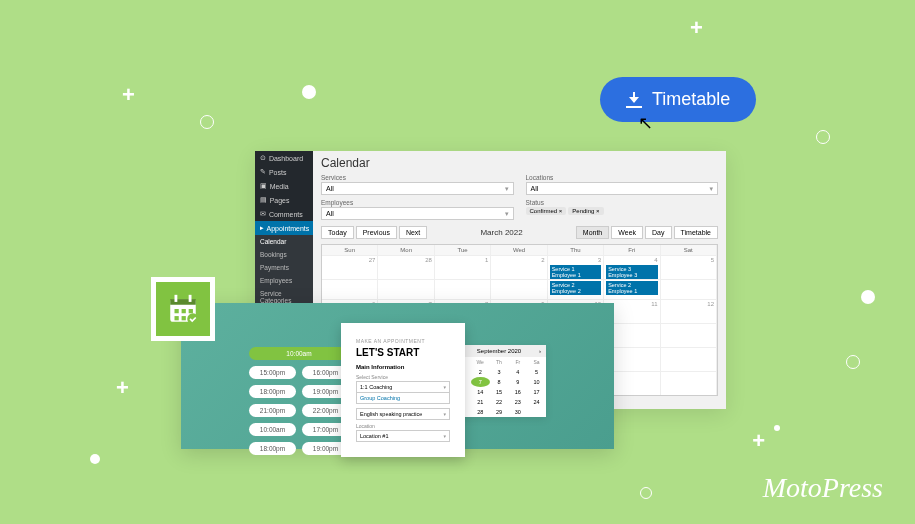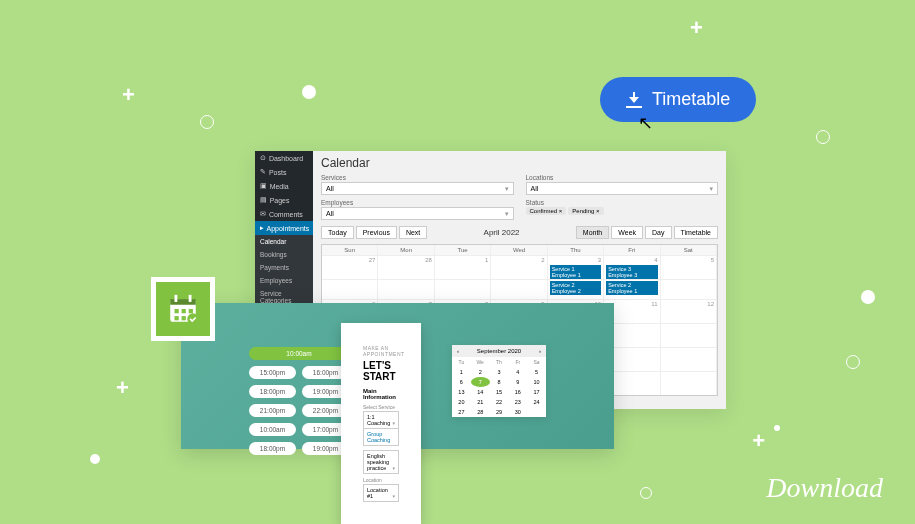--- a/index.html
+++ b/index.html
@@ -39,21 +39,21 @@
 .cal-cell{border-right:1px solid #eee;border-top:1px solid #eee;padding:1px 2px;position:relative}
 .cal-cell .dn{position:absolute;top:1px;right:2px;font-size:6px;color:#999}
 .event{background:#0073AA;color:#fff;font-size:5.5px;padding:1px 2px;line-height:1.1;margin-top:8px}
 .event.e2{margin-top:1px}
 .icon-badge{position:absolute;top:277px;left:151px;width:64px;height:64px;background:#81C341;border:5px solid #fff;display:flex;align-items:center;justify-content:center;z-index:10}
 .booking{position:absolute;top:303px;left:181px;width:433px;height:146px;background:linear-gradient(135deg,#5DB09E,#4A9E8E);box-shadow:0 5px 20px rgba(0,0,0,0.15);z-index:5}
 .time-grid{position:absolute;top:44px;left:68px;width:100px}
 .time-grid .r{display:flex;gap:6px;margin-bottom:6px}
 .time-slot{flex:1;background:#fff;padding:3px;text-align:center;font-size:6.5px;border-radius:10px;color:#555}
 .time-slot.sel{background:#81C341;color:#fff}
-.modal{position:absolute;top:20px;left:160px;width:80px;background:#fff;box-shadow:0 4px 12px rgba(0,0,0,0.2);padding:22px;z-index:6}
+.modal{position:absolute;top:20px;left:160px;width:124px;background:#fff;box-shadow:0 4px 12px rgba(0,0,0,0.2);padding:15px;z-index:6}
 .modal .sub{font-size:5px;color:#999;letter-spacing:0.5px}
 .modal h2{font-size:10px;margin:3px 0 6px}
 .modal .sec{font-size:6px;font-weight:bold;margin-bottom:4px}
 .modal .lbl{font-size:5px;color:#888;margin-top:3px}
 .modal .inp{border:1px solid #ccc;padding:2px 3px;font-size:5.5px;margin-top:1px;position:relative}
 .modal .inp:after{content:"▾";position:absolute;right:3px;font-size:5px;color:#999}
 .modal .opt{border:1px solid #ccc;border-top:none;padding:2px 3px;font-size:5.5px;color:#0073AA}
 .mini-cal{position:absolute;top:42px;right:68px;width:94px;background:#fff;box-shadow:0 2px 8px rgba(0,0,0,0.1);font-size:5.5px;z-index:4}
 .mc-head{background:#EFEFEF;padding:3px;text-align:center;font-size:6px;position:relative}
 .mc-head:before{content:"‹";position:absolute;left:5px}
@@ -133,21 +133,21 @@
             <span class="tag">Confirmed ×</span>
             <span class="tag">Pending ×</span>
           </div></div>
     </div>
     <div class="nav-row">
       <div class="nav-btns">
         <div class="nbtn">Today</div>
         <div class="nbtn">Previous</div>
         <div class="nbtn">Next</div>
       </div>
-      <div class="cur-month">April 2022</div>
+      <div class="cur-month">March 2022</div>
       <div class="view-btns">
         <div class="nbtn active">Month</div>
         <div class="nbtn">Week</div>
         <div class="nbtn">Day</div>
         <div class="nbtn">Timetable</div>
       </div>
     </div>
     <div class="cal-grid">
       <div class="cal-head">
         <div>Sun</div>
@@ -345,13 +345,13 @@
         <div class="mc-d">24</div>
         <div class="mc-d">27</div>
         <div class="mc-d">28</div>
         <div class="mc-d">29</div>
         <div class="mc-d">30</div>
         <div class="mc-d"></div>
       </div>
   </div>
 </div>
 
-<div class="logo">Download</div>
+<div class="logo">MotoPress</div>
 
 </body></html>

